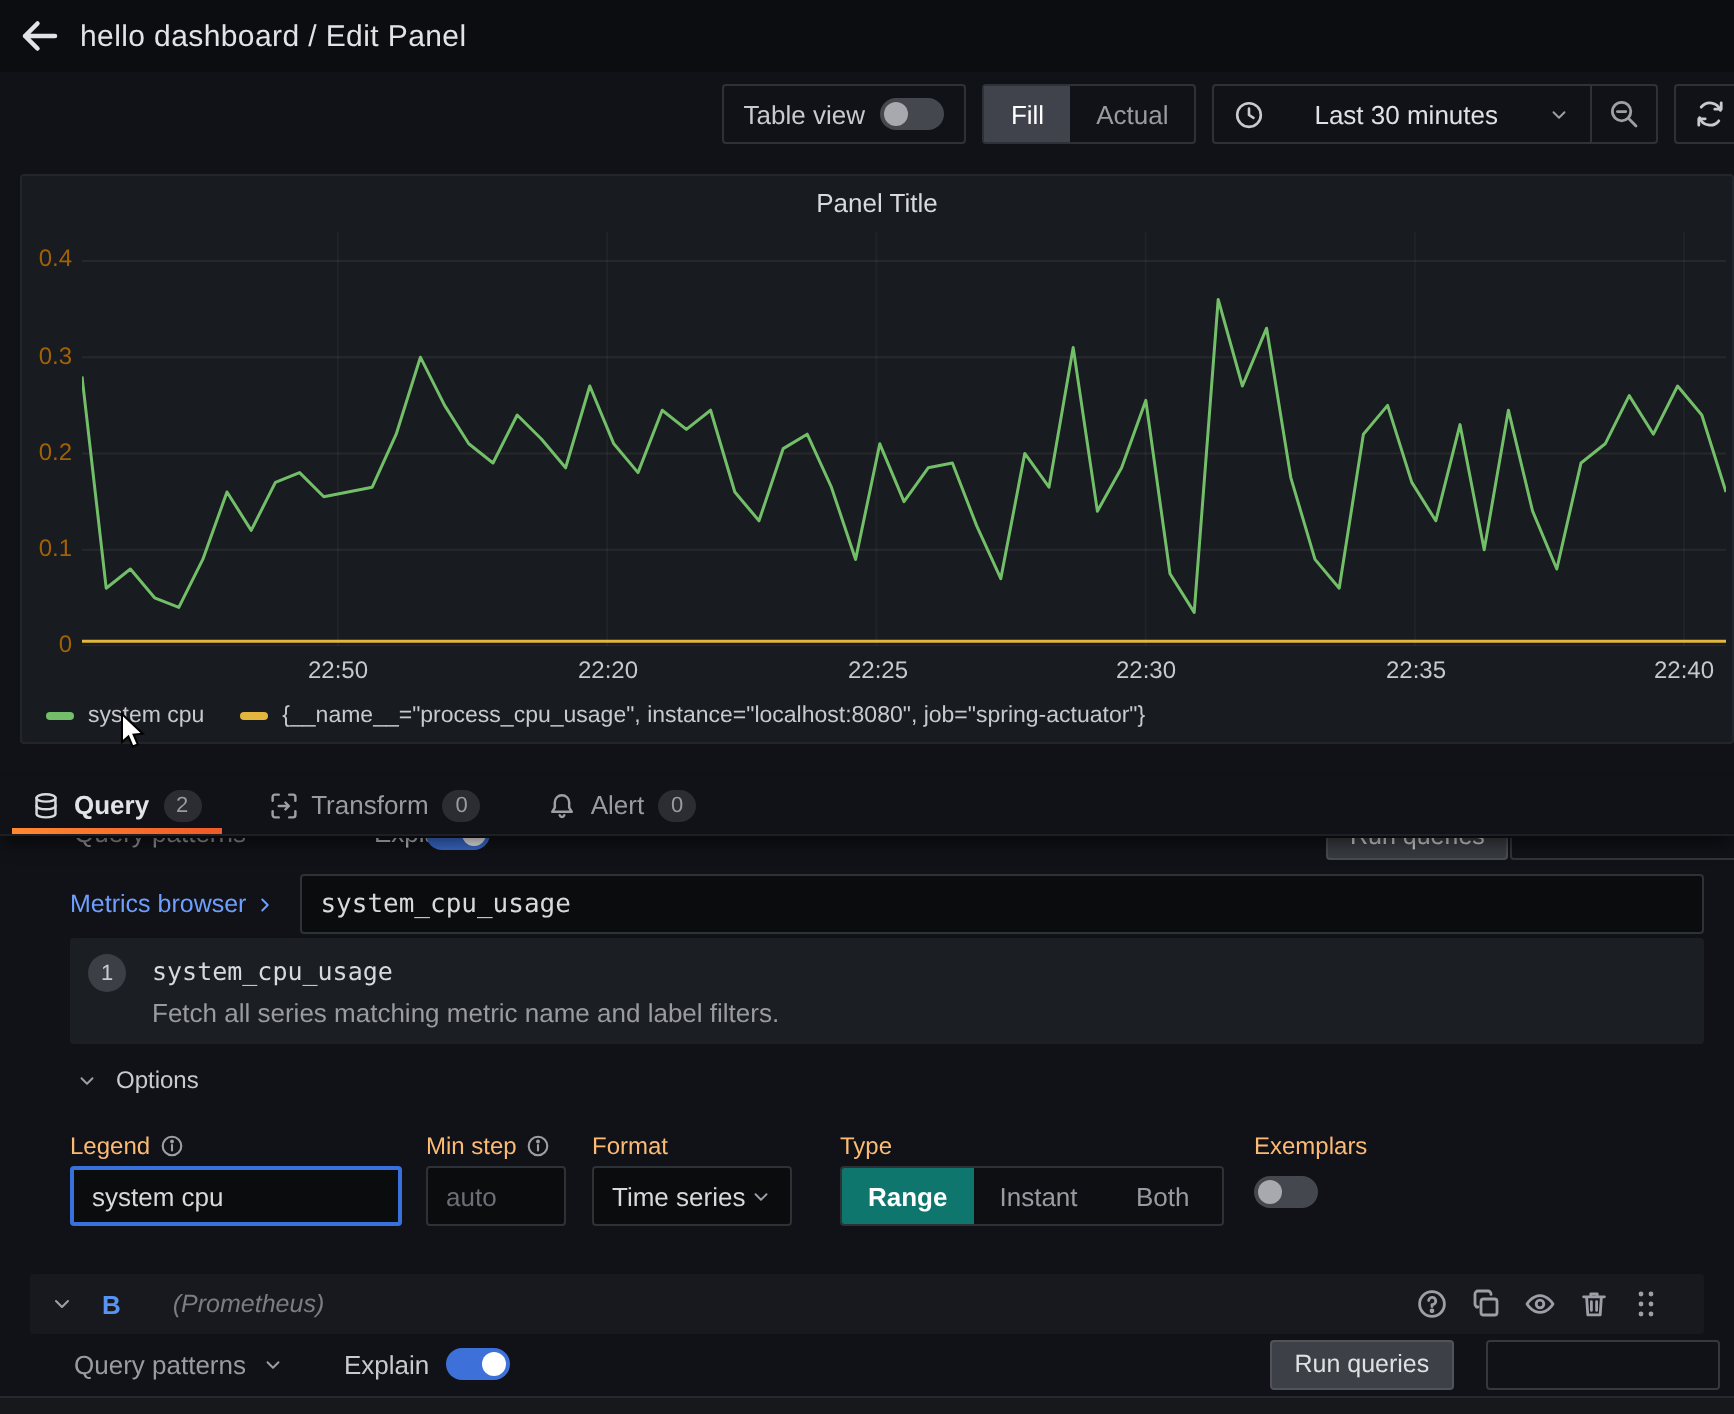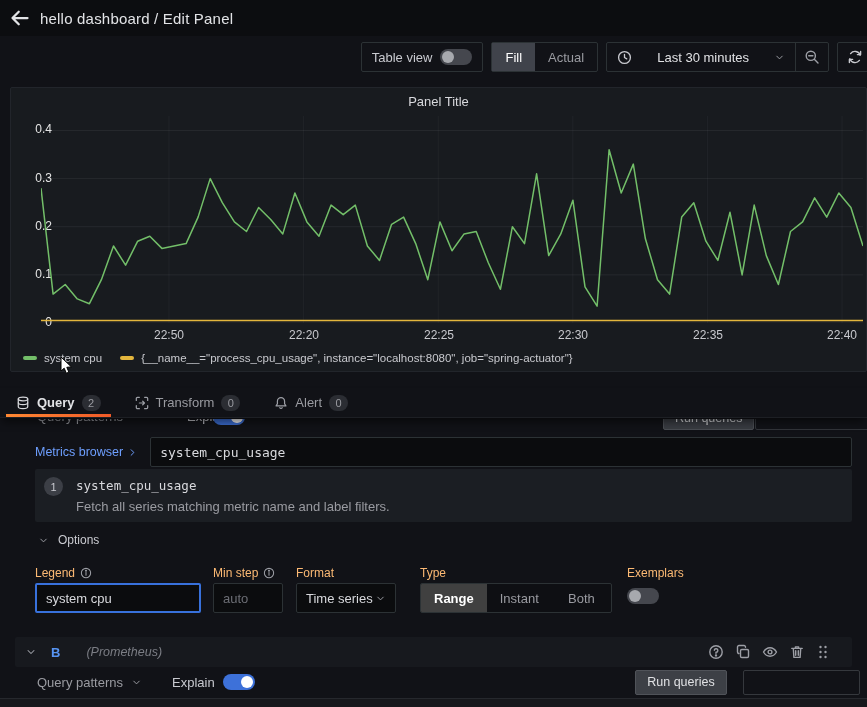--- a/index.html
+++ b/index.html
@@ -30,21 +30,21 @@
   .toggle { width:32px; height:16px; border-radius:9px; background:#45474e; position:relative; cursor:pointer; flex:0 0 auto; }
   .toggle .knob { position:absolute; top:2px; left:2px; width:12px; height:12px; border-radius:50%; background:#a7a9ae; }
   .toggle.on { background:#3d71d9; }
   .toggle.on .knob { left:auto; right:2px; background:#fff; }
 
   
   .panel { position:absolute; top:87px; left:10px; width:857px; height:285px;
     background:#181b1f; border:1px solid #22252b; border-radius:2px; }
   .panel-title { position:absolute; top:6px; left:0; right:0; text-align:center;
     font-size:13px; font-weight:500; color:#d8d9dd; }
-  .ylab { position:absolute; left:16px; width:25px; text-align:right; font-size:12px; color:#e5e5e5; }
+  .ylab { position:absolute; left:0; width:25px; text-align:right; font-size:12px; color:#a16207; }
   .xlab { position:absolute; top:240px; width:44px; text-align:center; font-size:12px; color:#c8c9ce; }
   #chart-svg { position:absolute; left:30px; top:28px; }
   .grid-line   { stroke:rgba(204,204,220,.08); stroke-width:1; }
   .grid-line-v { stroke:rgba(204,204,220,.05); stroke-width:1; }
   .legend { position:absolute; left:12px; bottom:7px; display:flex; align-items:center; font-size:11.5px; color:#c8c9ce; }
   .sw { width:14px; height:4px; border-radius:2px; margin-right:7px; flex:0 0 auto; }
   .legend-item { display:flex; align-items:center; cursor:pointer; }
   .legend-item + .legend-item { margin-left:18px; }
 
   .cursor { position:absolute; left:60px; top:356px; z-index:50; pointer-events:none; }
@@ -87,21 +87,21 @@
     display:flex; align-items:center; gap:5px; }
   .fld { position:absolute; top:583px; height:30px; }
   .inp { background:#0b0c0e; border:1px solid #2c3235; border-radius:2px; height:30px;
     display:flex; align-items:center; padding:0 9px; font-size:13px; color:#d8d9dd; }
   .inp.focused { border:2px solid #3871dc; }
   .inp .ph { color:#6c6e75; }
   .select { justify-content:space-between; cursor:pointer; }
   .type-seg { display:flex; align-items:stretch; height:30px; border:1px solid #2c3235; border-radius:2px;
     background:#0e0f13; overflow:hidden; }
   .type-seg .seg { font-size:13px; }
-  .type-seg .seg.sel { background:#404040; color:#fff; font-weight:600; }
+  .type-seg .seg.sel { background:#0f766e; color:#fff; font-weight:600; }
 
   
   .qrow-b { position:absolute; top:637px; left:15px; right:15px; height:30px; background:#17191e;
     border-radius:2px; display:flex; align-items:center; padding:0 10px; }
   .qref { color:#5794f2; font-weight:600; font-size:13px; margin-left:14px; }
   .qds { color:#7b7d84; font-style:italic; font-size:12.5px; margin-left:26px; }
   .qrow-icons { margin-left:auto; display:flex; align-items:center; gap:11px; padding-right:12px; }
   .qrow-icons > span { cursor:pointer; display:flex; }
 
   .qfooter { position:absolute; top:668px; left:15px; right:7px; height:28px;

